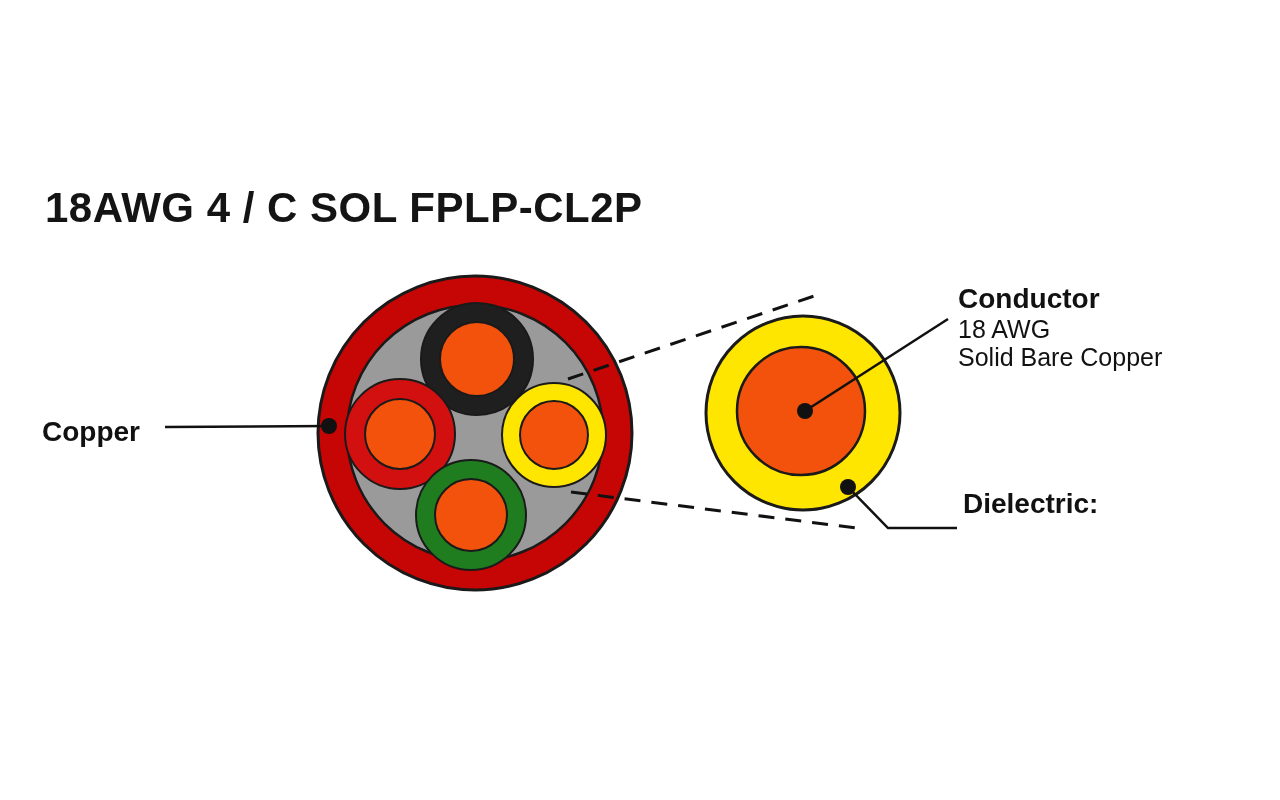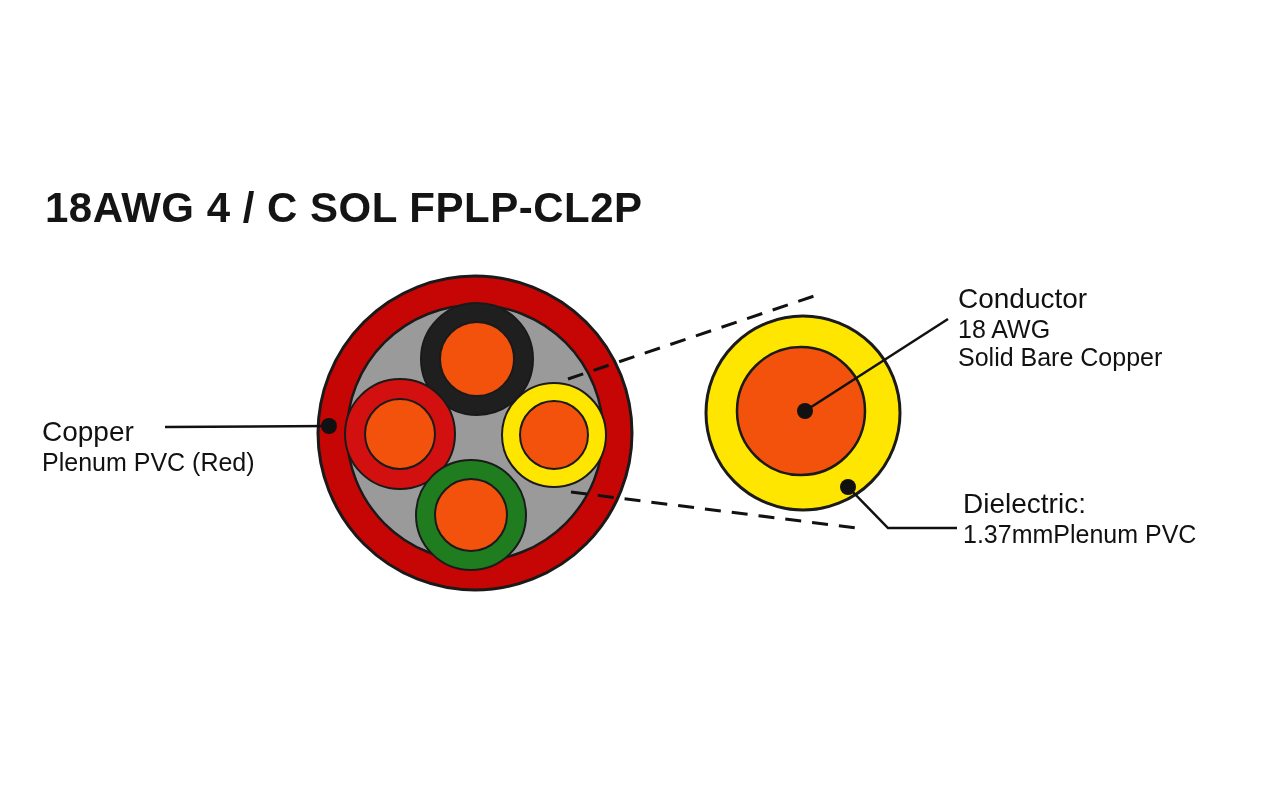--- a/index.html
+++ b/index.html
@@ -28,21 +28,21 @@
     left: 0; top: 0;
     width: 1280px; height: 800px;
   }
   .label {
     position: absolute;
     color: #111111;
     white-space: nowrap;
   }
   .label .heading {
     font-size: 28px;
-    font-weight: 400;
+    font-weight: 700;
     line-height: 32px;
   }
   .label .line {
     font-size: 25px;
     font-weight: 400;
     line-height: 28px;
   }
   .jacket-label    { left: 42px;  top: 416px; }
   .conductor-label { left: 958px; top: 283px; }
   .dielectric-label{ left: 963px; top: 488px; }
@@ -98,27 +98,25 @@
     </g>
     <g fill="#111111">
       <circle cx="329" cy="426" r="8"></circle>
       <circle cx="805" cy="411" r="8"></circle>
       <circle cx="848" cy="487" r="8"></circle>
     </g>
   </svg>
 
   <div class="label jacket-label">
     <div class="heading">Copper</div>
-    <div class="line">Plenum PVC (Red)</div>
   </div>
 
   <div class="label conductor-label">
     <div class="heading">Conductor</div>
     <div class="line">18 AWG</div>
     <div class="line">Solid Bare Copper</div>
   </div>
 
   <div class="label dielectric-label">
     <div class="heading">Dielectric:</div>
-    <div class="line">1.37mmPlenum PVC</div>
   </div>
 
 </div>
 
 </body></html>

